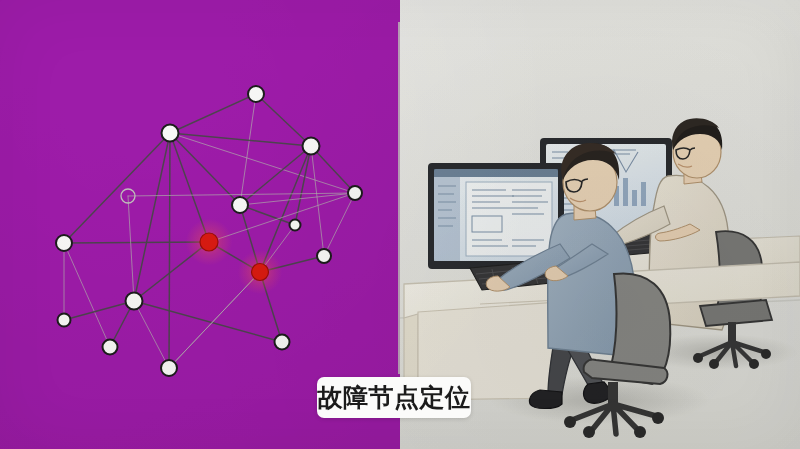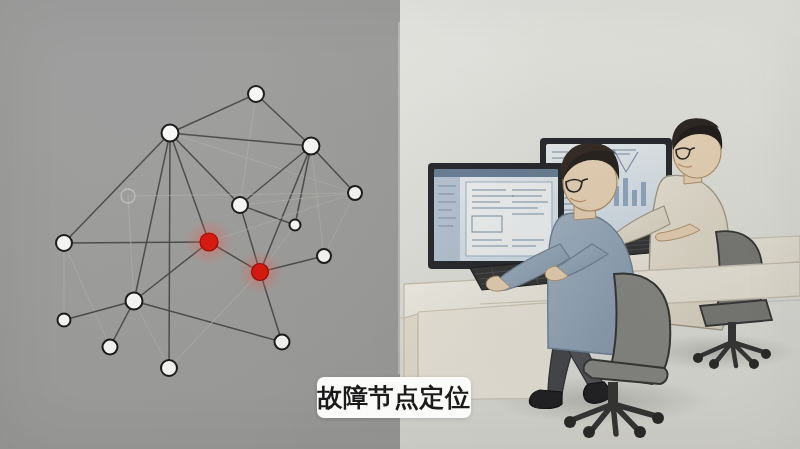--- a/index.html
+++ b/index.html
@@ -2,21 +2,21 @@
 <html><head>
 <meta charset="utf-8">
 <title>故障节点定位</title>
 <style>
   html,body{margin:0;padding:0;}
   body{
     width:800px;height:449px;overflow:hidden;
     font-family:"Liberation Sans","DejaVu Sans",sans-serif;
     background:#eeeeec;
   }
-  #stage{position:relative;width:800px;height:449px;background:#a3a3a3;}
+  #stage{position:relative;width:800px;height:449px;background:#a21caf;}
 
   
   #grain{
     position:absolute;inset:0;pointer-events:none;
     background:
       radial-gradient(circle at 18% 22%, rgba(255,255,255,.55), rgba(255,255,255,0) 55%),
       radial-gradient(circle at 76% 70%, rgba(0,0,0,.035), rgba(0,0,0,0) 60%),
       linear-gradient(160deg,#f3f3f1 0%,#ecece9 45%,#e6e6e3 100%);
     mix-blend-mode:multiply;opacity:.9;
   }

